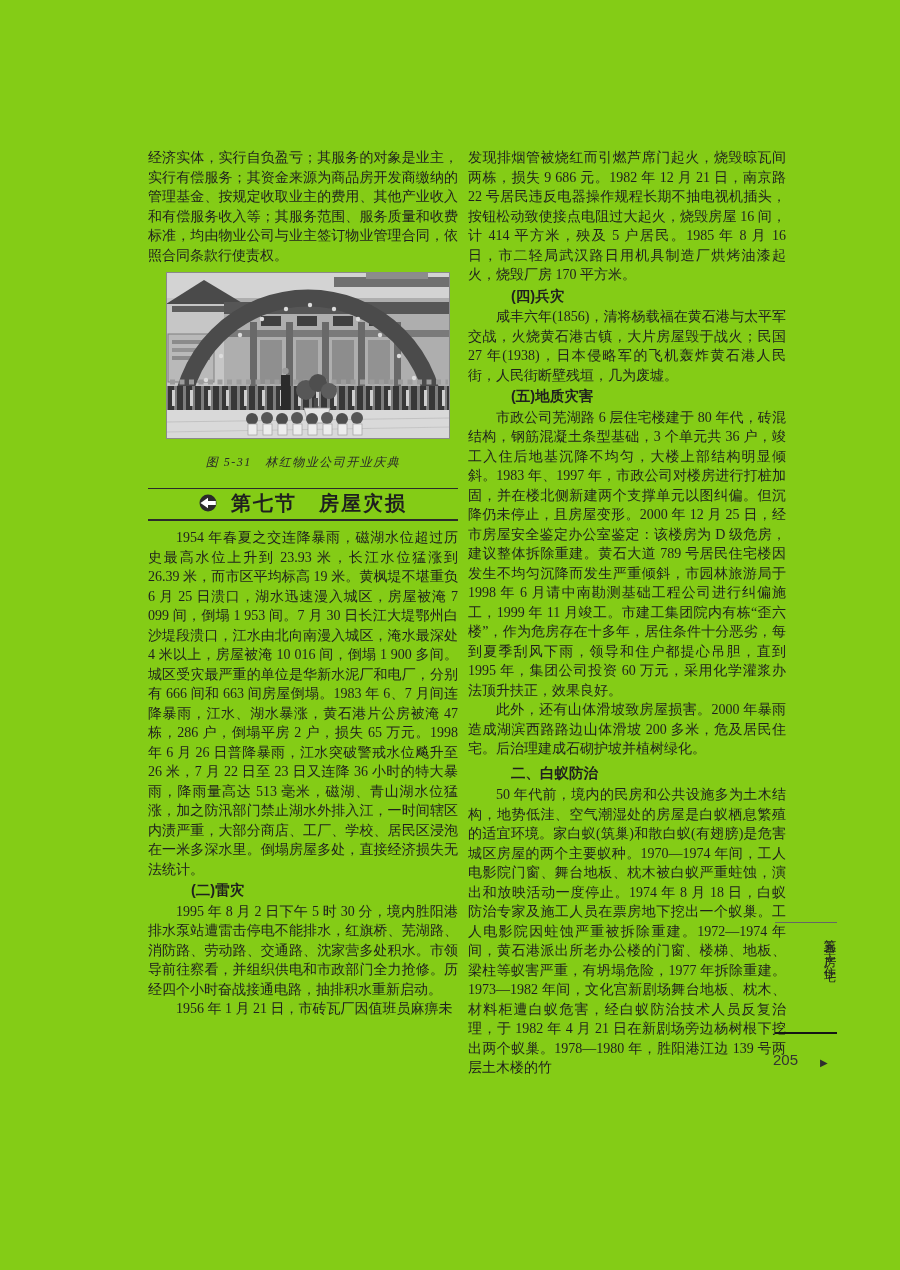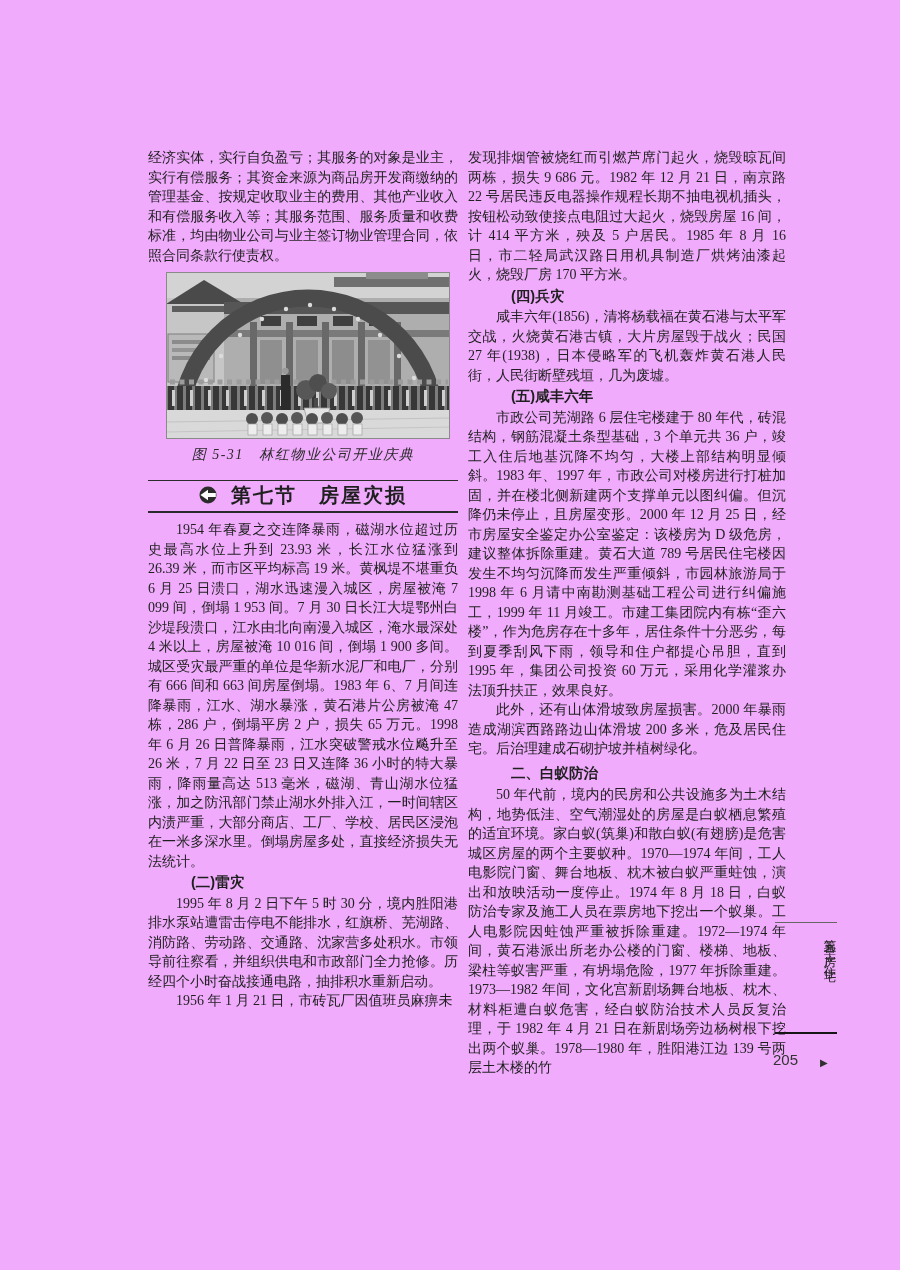--- a/index.html
+++ b/index.html
@@ -1,36 +1,36 @@
 <!DOCTYPE html>
 <html><head>
 <meta charset="utf-8">
 <style>
   html,body{margin:0;padding:0;background:#ffffff;}
   .page{
-    position:relative;width:900px;height:1270px;background:#f0abfc;
+    position:relative;width:900px;height:1270px;background:#84cc16;
     font-family:"Liberation Serif",serif;color:#1f1f1f;overflow:hidden;
   }
   .col{position:absolute;top:148px;font-size:14px;line-height:19.5px;text-align:justify;}
   .col-left{left:148px;width:310px;}
   .col-right{left:468px;width:318px;}
   .col p{margin:0;text-indent:2em;}
   .col p.cont{text-indent:0;}
   .h-major,.h-sub{
     font-family:"Liberation Sans",sans-serif;font-weight:bold;
     font-size:14.5px;line-height:19.5px;margin:14px;text-indent:2em;text-align:left;
   }
   .h-major{margin-top:5px;margin-bottom:2px;}
   .h-sub{margin-top:2px;margin-bottom:1px;}
   .photo-figure{margin:7px 0 0 0;width:310px;}
   .photo{width:284px;height:167px;margin:0 auto 0 18px;}
   .photo svg{display:block;}
   .caption{
-    text-align:center;font-size:14px;letter-spacing:1.5px;font-style:italic;
-    margin-top:6px;color:#2a2a2a;
+    text-align:center;font-size:12px;letter-spacing:1.5px;font-style:italic;
+    margin-top:14px;color:#2a2a2a;
   }
   .section-header{
     margin:15px 0 7px 0;border-top:1.5px solid #2b2b2b;border-bottom:2.5px solid #2b2b2b;
     padding:5px 0 6px 0;text-align:center;
     font-family:"Liberation Sans",sans-serif;font-weight:bold;font-size:20px;letter-spacing:2px;
     display:flex;align-items:center;justify-content:center;gap:14px;
   }
   .sec-icon{display:inline-block;width:18px;height:18px;}
   .side-tab{
     position:absolute;left:775px;top:922px;width:62px;height:112px;
@@ -162,21 +162,21 @@
     <p>1954 年春夏之交连降暴雨，磁湖水位超过历史最高水位上升到 23.93 米，长江水位猛涨到 26.39 米，而市区平均标高 19 米。黄枫堤不堪重负 6 月 25 日溃口，湖水迅速漫入城区，房屋被淹 7 099 间，倒塌 1 953 间。7 月 30 日长江大堤鄂州白沙堤段溃口，江水由北向南漫入城区，淹水最深处 4 米以上，房屋被淹 10 016 间，倒塌 1 900 多间。城区受灾最严重的单位是华新水泥厂和电厂，分别有 666 间和 663 间房屋倒塌。1983 年 6、7 月间连降暴雨，江水、湖水暴涨，黄石港片公房被淹 47 栋，286 户，倒塌平房 2 户，损失 65 万元。1998 年 6 月 26 日普降暴雨，江水突破警戒水位飚升至 26 米，7 月 22 日至 23 日又连降 36 小时的特大暴雨，降雨量高达 513 毫米，磁湖、青山湖水位猛涨，加之防汛部门禁止湖水外排入江，一时间辖区内渍严重，大部分商店、工厂、学校、居民区浸泡在一米多深水里。倒塌房屋多处，直接经济损失无法统计。</p>
     <h4 class="h-sub">(二)雷灾</h4>
     <p>1995 年 8 月 2 日下午 5 时 30 分，境内胜阳港排水泵站遭雷击停电不能排水，红旗桥、芜湖路、消防路、劳动路、交通路、沈家营多处积水。市领导前往察看，并组织供电和市政部门全力抢修。历经四个小时奋战接通电路，抽排积水重新启动。</p>
     <p>1956 年 1 月 21 日，市砖瓦厂因值班员麻痹未</p>
   </div>
 
   <div class="col col-right">
     <p class="cont">发现排烟管被烧红而引燃芦席门起火，烧毁晾瓦间两栋，损失 9 686 元。1982 年 12 月 21 日，南京路 22 号居民违反电器操作规程长期不抽电视机插头，按钮松动致使接点电阻过大起火，烧毁房屋 16 间，计 414 平方米，殃及 5 户居民。1985 年 8 月 16 日，市二轻局武汉路日用机具制造厂烘烤油漆起火，烧毁厂房 170 平方米。</p>
     <h4 class="h-sub">(四)兵灾</h4>
     <p>咸丰六年(1856)，清将杨载福在黄石港与太平军交战，火烧黄石港古镇，大片房屋毁于战火；民国 27 年(1938)，日本侵略军的飞机轰炸黄石港人民街，人民街断壁残垣，几为废墟。</p>
-    <h4 class="h-sub">(五)咸丰六年</h4>
+    <h4 class="h-sub">(五)地质灾害</h4>
     <p>市政公司芜湖路 6 层住宅楼建于 80 年代，砖混结构，钢筋混凝土条型基础，3 个单元共 36 户，竣工入住后地基沉降不均匀，大楼上部结构明显倾斜。1983 年、1997 年，市政公司对楼房进行打桩加固，并在楼北侧新建两个支撑单元以图纠偏。但沉降仍未停止，且房屋变形。2000 年 12 月 25 日，经市房屋安全鉴定办公室鉴定：该楼房为 D 级危房，建议整体拆除重建。黄石大道 789 号居民住宅楼因发生不均匀沉降而发生严重倾斜，市园林旅游局于 1998 年 6 月请中南勘测基础工程公司进行纠偏施工，1999 年 11 月竣工。市建工集团院内有栋“歪六楼”，作为危房存在十多年，居住条件十分恶劣，每到夏季刮风下雨，领导和住户都提心吊胆，直到 1995 年，集团公司投资 60 万元，采用化学灌浆办法顶升扶正，效果良好。</p>
     <p>此外，还有山体滑坡致房屋损害。2000 年暴雨造成湖滨西路路边山体滑坡 200 多米，危及居民住宅。后治理建成石砌护坡并植树绿化。</p>
     <h3 class="h-major">二、白蚁防治</h3>
     <p>50 年代前，境内的民房和公共设施多为土木结构，地势低洼、空气潮湿处的房屋是白蚁栖息繁殖的适宜环境。家白蚁(筑巢)和散白蚁(有翅膀)是危害城区房屋的两个主要蚁种。1970—1974 年间，工人电影院门窗、舞台地板、枕木被白蚁严重蛀蚀，演出和放映活动一度停止。1974 年 8 月 18 日，白蚁防治专家及施工人员在票房地下挖出一个蚁巢。工人电影院因蛀蚀严重被拆除重建。1972—1974 年间，黄石港派出所老办公楼的门窗、楼梯、地板、梁柱等蚁害严重，有坍塌危险，1977 年拆除重建。1973—1982 年间，文化宫新剧场舞台地板、枕木、材料柜遭白蚁危害，经白蚁防治技术人员反复治理，于 1982 年 4 月 21 日在新剧场旁边杨树根下挖出两个蚁巢。1978—1980 年，胜阳港江边 139 号两层土木楼的竹</p>
   </div>
 
   <div class="side-tab">
     <div class="vgroup">第五章</div>
     <div class="vgroup">房产</div>
     <div class="vgroup">住宅</div>

